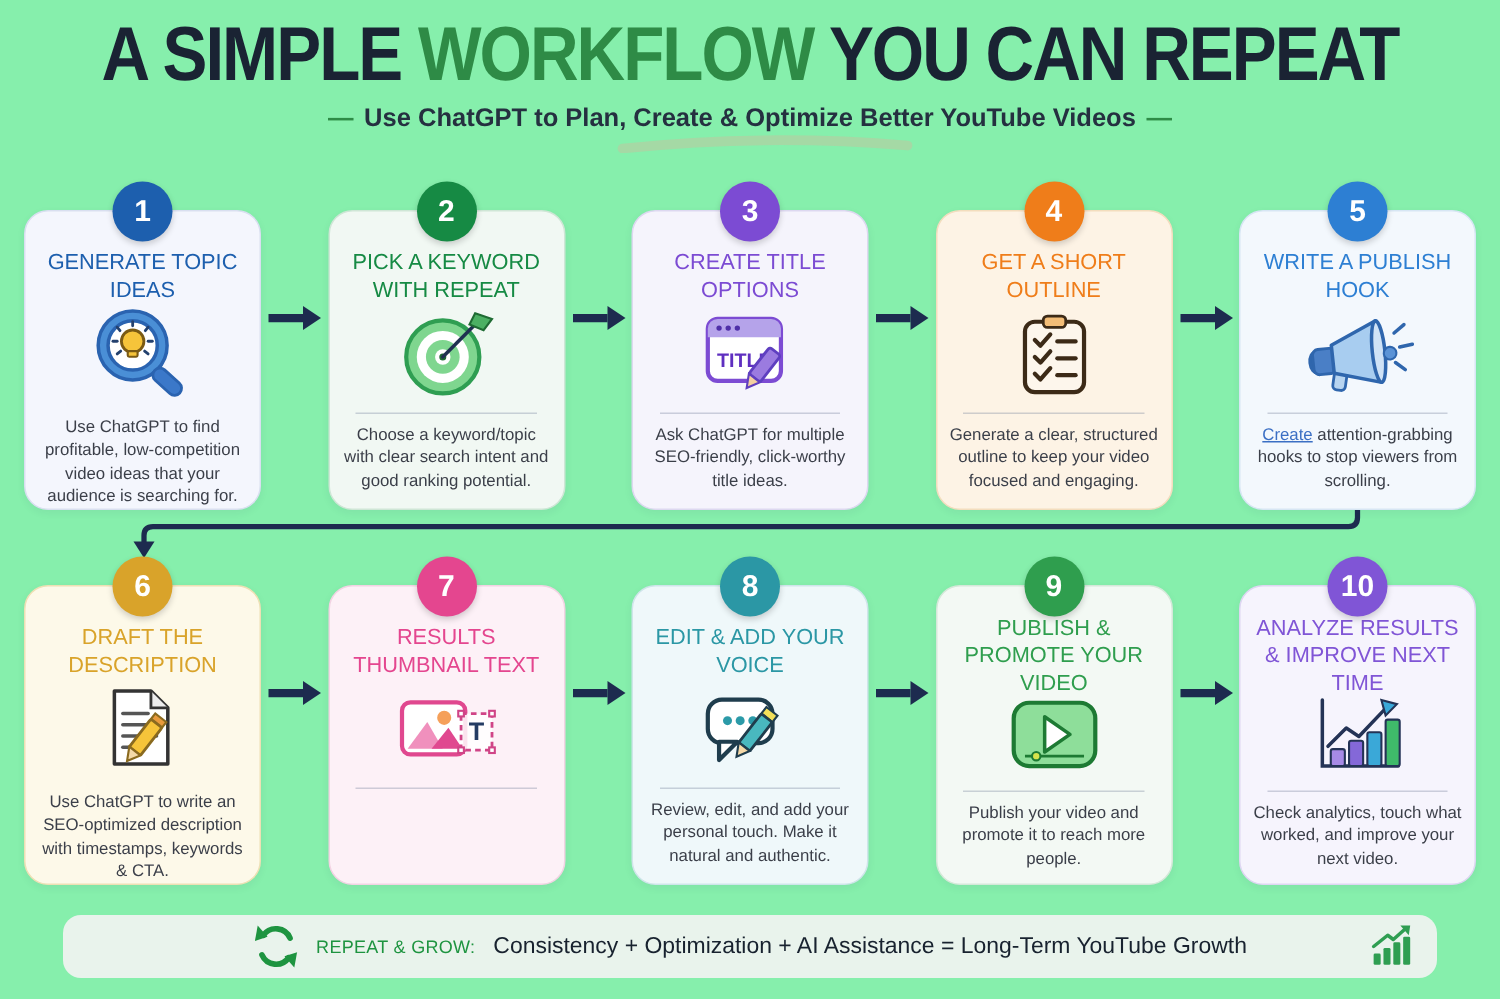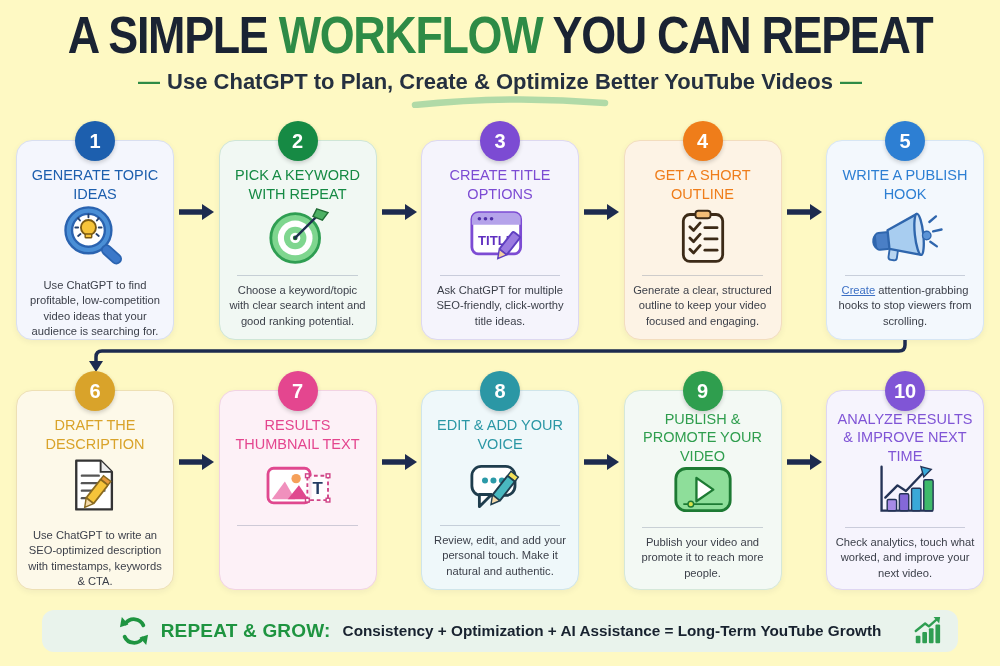--- a/index.html
+++ b/index.html
@@ -1,25 +1,25 @@
 <!DOCTYPE html>
 <html><head>
 <meta charset="utf-8">
 <style>
   * { margin:0; padding:0; box-sizing:border-box; }
   html,body { background:#ffffff; }
   body { font-family:"Liberation Sans", sans-serif; }
-  .canvas { position:relative; width:1000px; height:666px; background:#fef9c3; overflow:hidden; }
+  .canvas { position:relative; width:1000px; height:666px; background:#86efac; overflow:hidden; }
 
   
   .header { position:absolute; top:10px; left:0; right:0; text-align:center; }
   .page-title { font-size:51px; font-weight:700; letter-spacing:-1.5px; color:#1a2333;
                 line-height:1.02; transform:scaleX(0.88); transform-origin:50% 50%; white-space:nowrap; }
   .page-title .hl { color:#2e8b46; }
-  .subtitle { margin-top:7px; font-size:22px; font-weight:600; color:#253040; }
+  .subtitle { margin-top:7px; font-size:17px; font-weight:600; color:#253040; }
   .subtitle .dash { color:#2e8b46; font-weight:700; margin:0 7px; }
   .swoosh { display:block; margin:1px auto 0; transform:translateX(10px); }
 
   
   .row { position:absolute; left:16px; right:16px; height:200px; display:flex; align-items:stretch; }
   .row1 { top:140px; }
   .row2 { top:390px; }
 
   .card { position:relative; flex:0 0 158px; border-radius:16px;
           background:var(--bg,#f6f6fb); border:1.5px solid var(--border,#ddd);
@@ -41,22 +41,22 @@
   .arrow-cell { flex:1 1 auto; display:flex; align-items:center; justify-content:center; }
   .arrow-cell svg { transform:translateY(-28px); }
 
   
   .connector-overlay { position:absolute; inset:0; pointer-events:none; }
 
   
   .footer-bar { position:absolute; left:42px; right:42px; top:610px; height:42px;
                 background:#e9f3ec; border-radius:12px; display:flex; align-items:center;
                 justify-content:center; gap:12px; }
-  .footer-label { color:#1e9440; font-weight:700; font-size:19px; letter-spacing:0.2px; }
-  .footer-text { color:#18222f; font-size:15.3px; font-weight:700; }
+  .footer-label { color:#1e9440; font-weight:400; font-size:12px; letter-spacing:0.2px; }
+  .footer-text { color:#18222f; font-size:15.3px; font-weight:400; }
   .footer-chart { position:absolute; right:16px; top:50%; transform:translateY(-50%); }
 
   svg text { font-family:"Liberation Sans", sans-serif; }
 </style>
 </head>
 <body>
 
 <div class="canvas">
 
   <div class="header">

